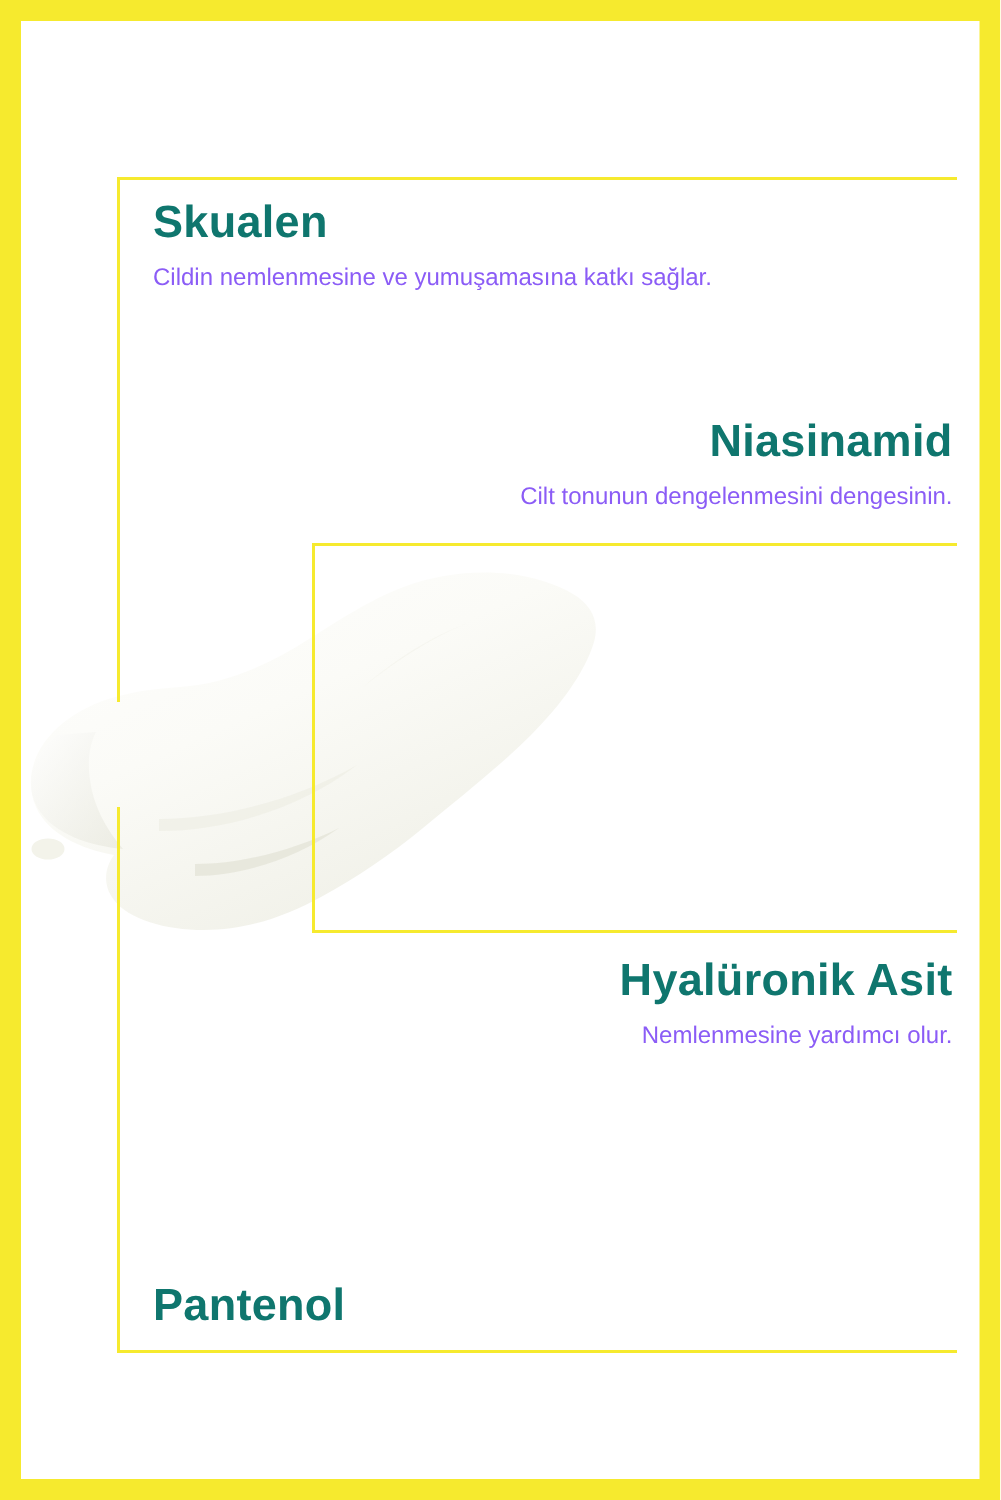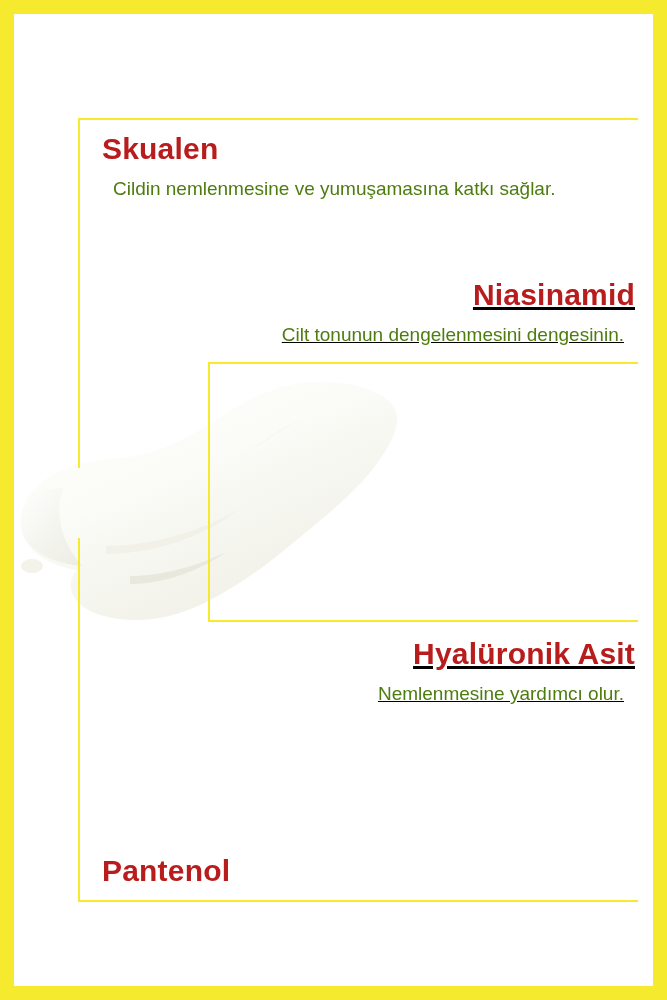--- a/index.html
+++ b/index.html
@@ -53,39 +53,39 @@
   }
   .line.h { height: 1.5px; }
   .line.v { width: 1.5px; }
 
   
   .block {
     position: absolute;
     z-index: 20;
   }
   .block.left  { text-align: left; }
-  .block.right { text-align: right; text-decoration: underline; }
+  .block.right { text-align: right; }
 
   .ing-title {
     font-family: "Liberation Sans", sans-serif;
     font-weight: bold;
-    color: #b91c1c;
+    color: #0f766e;
     font-size: 30px;
     letter-spacing: 0.2px;
     line-height: 1.1;
     margin: 0 0 10px 0;
     white-space: nowrap;
   }
   .ing-desc {
     font-family: "Liberation Sans", sans-serif;
     font-weight: 400;
-    color: #4d7c0f;
-    font-size: 19px;
+    color: #8b5cf6;
+    font-size: 16px;
     line-height: 1.35;
-    margin: 11px;
+    margin: 0;
     white-space: nowrap;
   }
 </style>
 </head>
 <body>
 
 <div class="poster">
 
   <div class="cream-wrap">
     <svg viewBox="0 0 430 280" xmlns="http://www.w3.org/2000/svg" aria-hidden="true">

